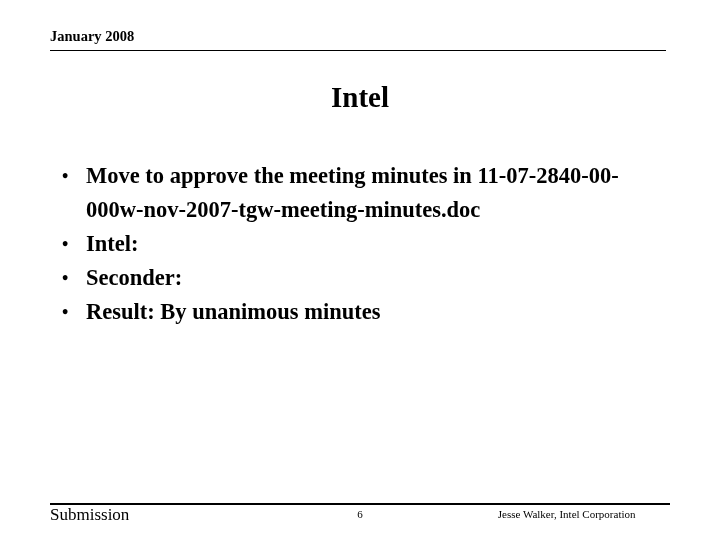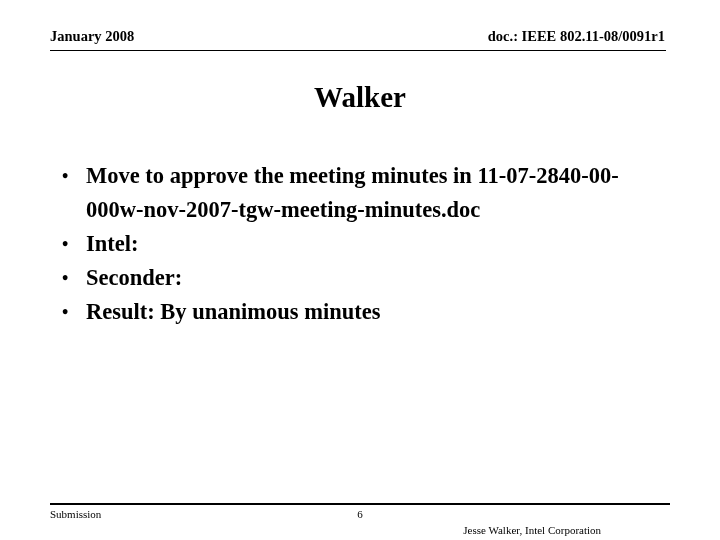--- a/index.html
+++ b/index.html
@@ -98,55 +98,54 @@
     position: absolute;
     left: 50px;
     top: 503px;
     width: 620px;
     height: 22px;
     border-top: 2.5px solid #000000;
     display: flex;
     align-items: flex-start;
   }
   .footer-left {
-    font-size: 11px;
+    font-size: 17px;
     line-height: 15px;
     text-align: left;
     white-space: nowrap;
     width: 33.333%;
     padding-top: 2px;
   }
   .footer-center {
     font-size: 11px;
     line-height: 15px;
     text-align: center;
     white-space: nowrap;
     width: 33.333%;
     padding-top: 2px;
   }
   .footer-right {
     font-size: 11px;
     line-height: 15px;
-    text-align: left;
+    text-align: center;
     white-space: nowrap;
     width: 33.333%;
-    padding-top: 18px;
+    padding-top: 2px;
   }
 </style>
 </head>
 <body>
 
 <div class="slide">
 
   <div class="slide-header">
     <div class="header-date">January 2008</div>
-    <div class="header-doc">doc.: IEEE 802.11-08/0091r1</div>
   </div>
 
-  <div class="slide-title">Walker</div>
+  <div class="slide-title">Intel</div>
 
   <ul class="body-list">
     <li>
       <span class="bullet-dot">•</span>
       <span class="li-text">Move to approve the meeting minutes in 11-07-2840-00-000w-nov-2007-tgw-meeting-minutes.doc</span>
     </li>
     <li>
       <span class="bullet-dot">•</span>
       <span class="li-text">Intel:</span>
     </li>

